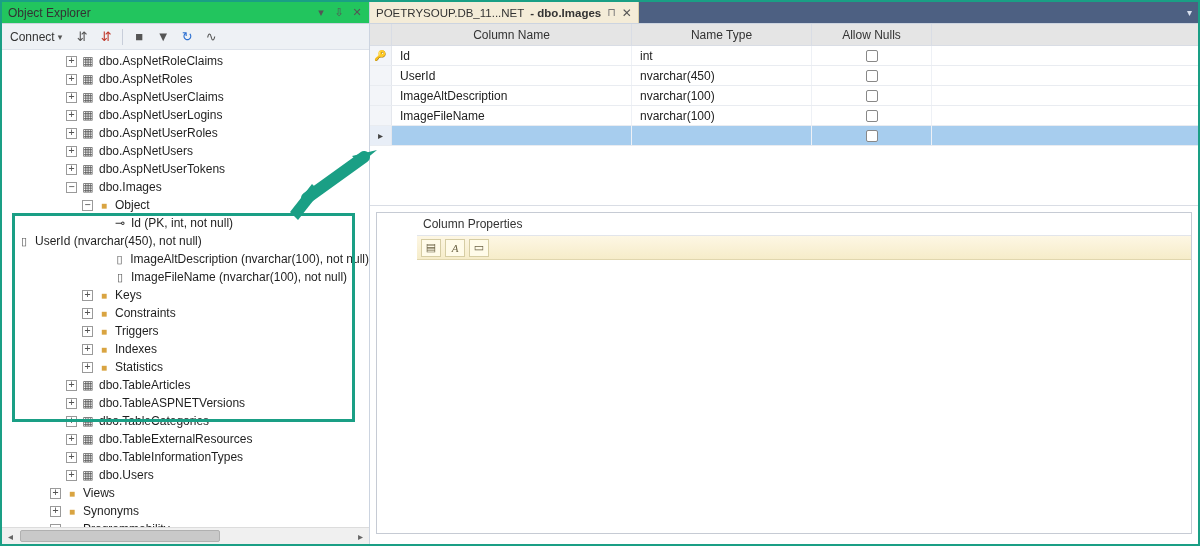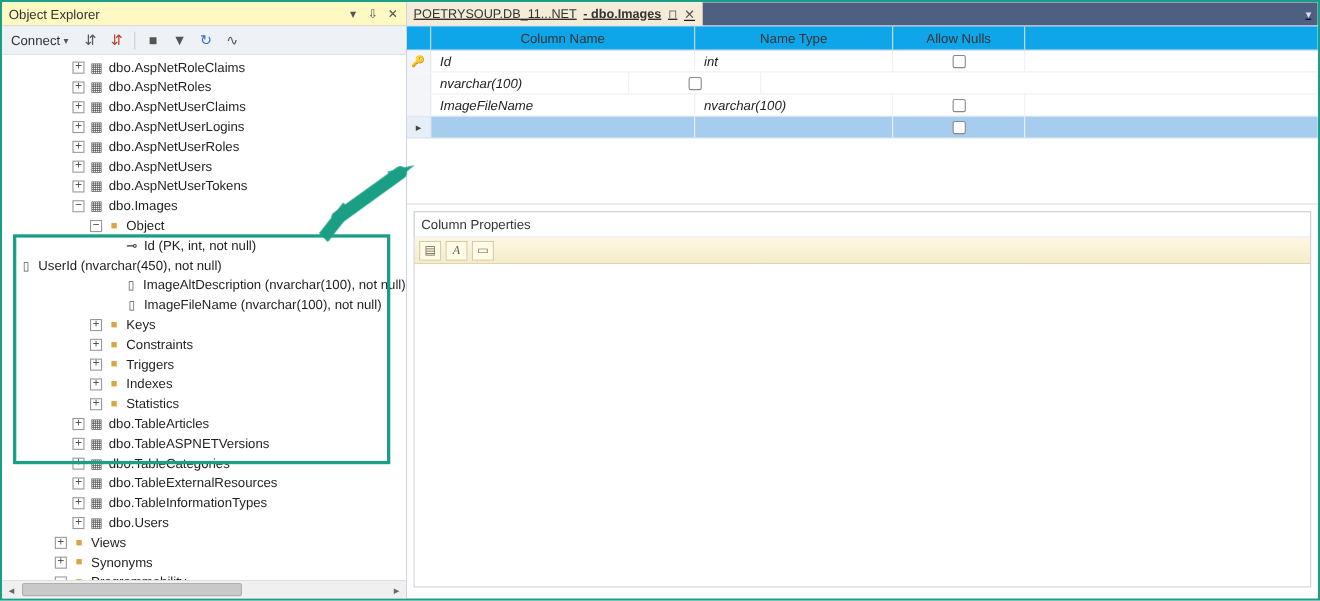--- a/index.html
+++ b/index.html
@@ -19,21 +19,21 @@
   }
   
   .left-panel {
     width: 368px;
     border-right: 1px solid #ccd4e0;
     display: flex;
     flex-direction: column;
     background: #f5f5f5;
   }
   .panel-titlebar {
-    background: #fef9c3;
+    background: #22c55e;
     height: 22px;
     display: flex;
     align-items: center;
     padding: 0 4px 0 6px;
     border-bottom: 1px solid #ccd4e0;
     color: #333;
     font-size: 12px;
   }
   .panel-titlebar .title { flex: 1; }
   .panel-titlebar .tb-btn {
@@ -167,21 +167,20 @@
     display: flex;
     flex-direction: column;
     background: #fff;
   }
   .tabbar {
     height: 22px;
     background: #fff;
     display: flex;
     align-items: stretch;
     border-bottom: 1px solid #ccd4e0;
-    text-decoration: underline;
   }
   .doc-tab {
     display: flex;
     align-items: center;
     background: #f4ecd8;
     border-right: 1px solid #d9cfa9;
     padding: 0 6px;
     font-size: 11.5px;
     color: #333;
     gap: 6px;
@@ -200,21 +199,21 @@
     color: #d9e1ef;
   }
   .tabbar-rest .menu-caret { font-size: 10px; cursor: pointer; }
   
   .designer {
     flex: 0 0 auto;
   }
   .dg-header {
     display: flex;
     height: 22px;
-    background: #0ea5e9;
+    background: #e5e5e5;
     border-bottom: 1px solid #d9dde5;
   }
   .dg-header .rowhead { width: 22px; border-right: 1px solid #d9dde5; }
   .dg-header .col {
     border-right: 1px solid #d9dde5;
     display: flex;
     align-items: center;
     justify-content: center;
     color: #333;
     font-size: 12px;
@@ -242,21 +241,20 @@
     color: #a88b2a;
   }
   .dg-row.selected .rowhead { background: #e8eef7; color:#444; }
   .dg-row .cell {
     border-right: 1px solid #eef1f6;
     display: flex;
     align-items: center;
     padding: 0 8px;
     font-size: 12px;
     color: #222;
-    font-style: italic;
   }
   .dg-row .cell.center { justify-content: center; padding: 0; }
   .chk {
     width: 12px; height: 12px;
     border: 1px solid #888;
     border-radius: 2px;
     background: #fff;
     display: inline-block;
   }
   .designer-fill {
@@ -265,20 +263,21 @@
     border-bottom: 1px solid #d9dde5;
   }
   
   .colprops {
     flex: 1;
     display: flex;
     flex-direction: column;
     margin: 6px 6px 10px 6px;
     border: 1px solid #c6cbd4;
     background: #fff;
+    padding-left: 40px;
   }
   .colprops-header {
     padding: 4px 6px;
     color: #333;
     font-size: 12px;
     border-bottom: 1px solid #e2e5eb;
   }
   .colprops-toolbar {
     height: 24px;
     background: linear-gradient(#fdf7e4, #f6ecc9);
@@ -511,20 +510,29 @@
           <div class="dg-row">
             <div class="rowhead">🔑</div>
             <div class="cell col-name">Id</div>
             <div class="cell col-type">int</div>
             <div class="cell col-null center">
               <span class="chk"></span>
             </div>
           </div>
           <div class="dg-row">
             <div class="rowhead"></div>
+            <div class="cell col-name">UserId</div>
+            <div class="cell col-type">nvarchar(450)</div>
+            <div class="cell col-null center">
+              <span class="chk"></span>
+            </div>
+          </div>
+          <div class="dg-row">
+            <div class="rowhead"></div>
+            <div class="cell col-name">ImageAltDescription</div>
             <div class="cell col-type">nvarchar(100)</div>
             <div class="cell col-null center">
               <span class="chk"></span>
             </div>
           </div>
           <div class="dg-row">
             <div class="rowhead"></div>
             <div class="cell col-name">ImageFileName</div>
             <div class="cell col-type">nvarchar(100)</div>
             <div class="cell col-null center">

